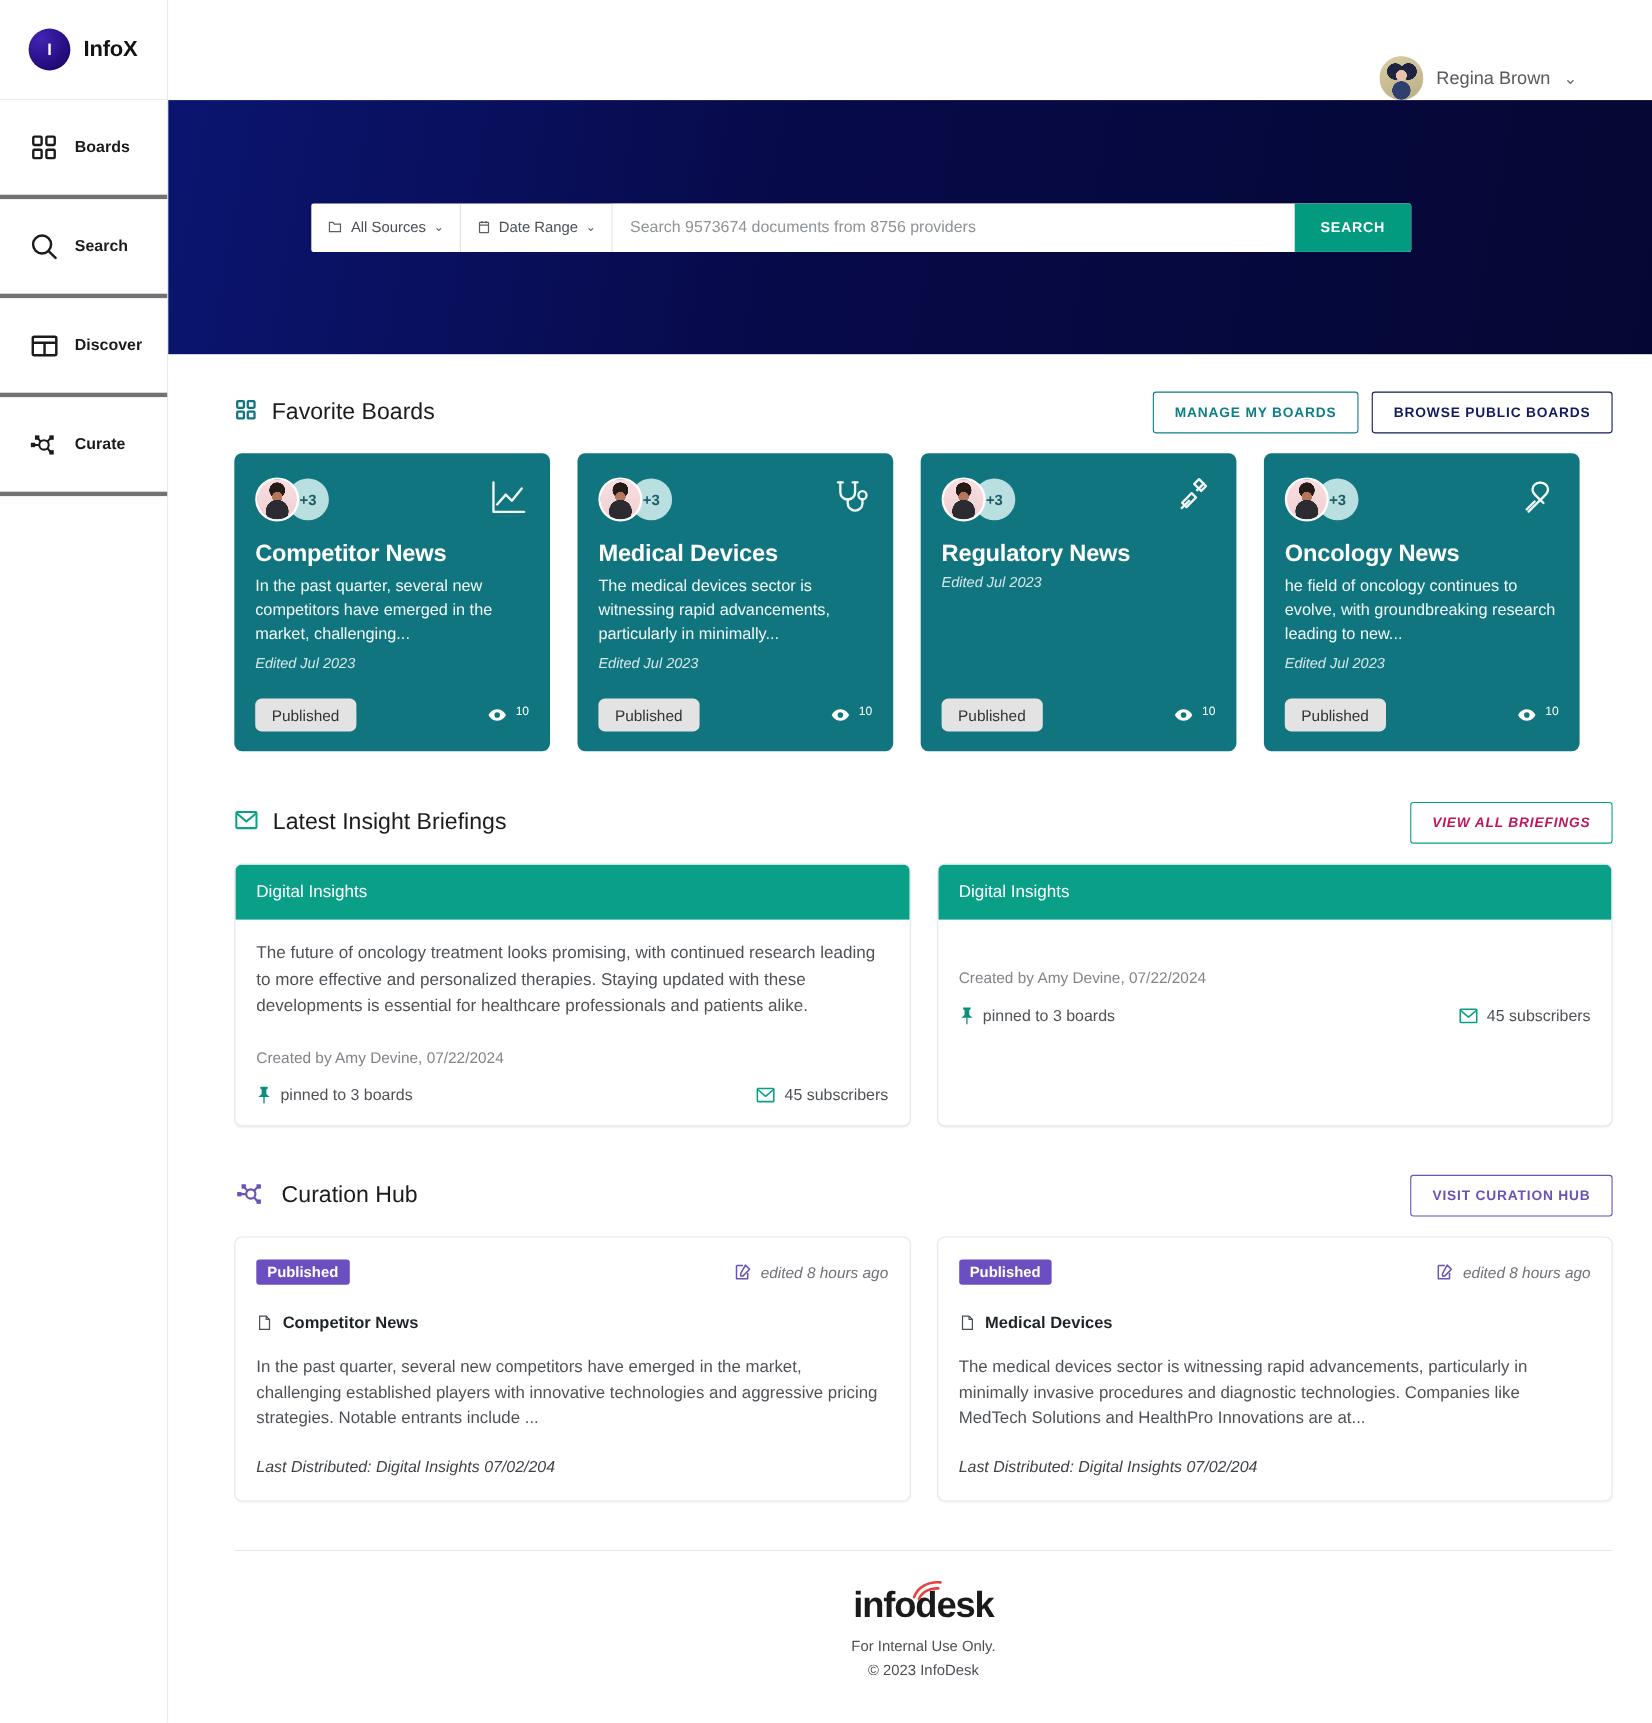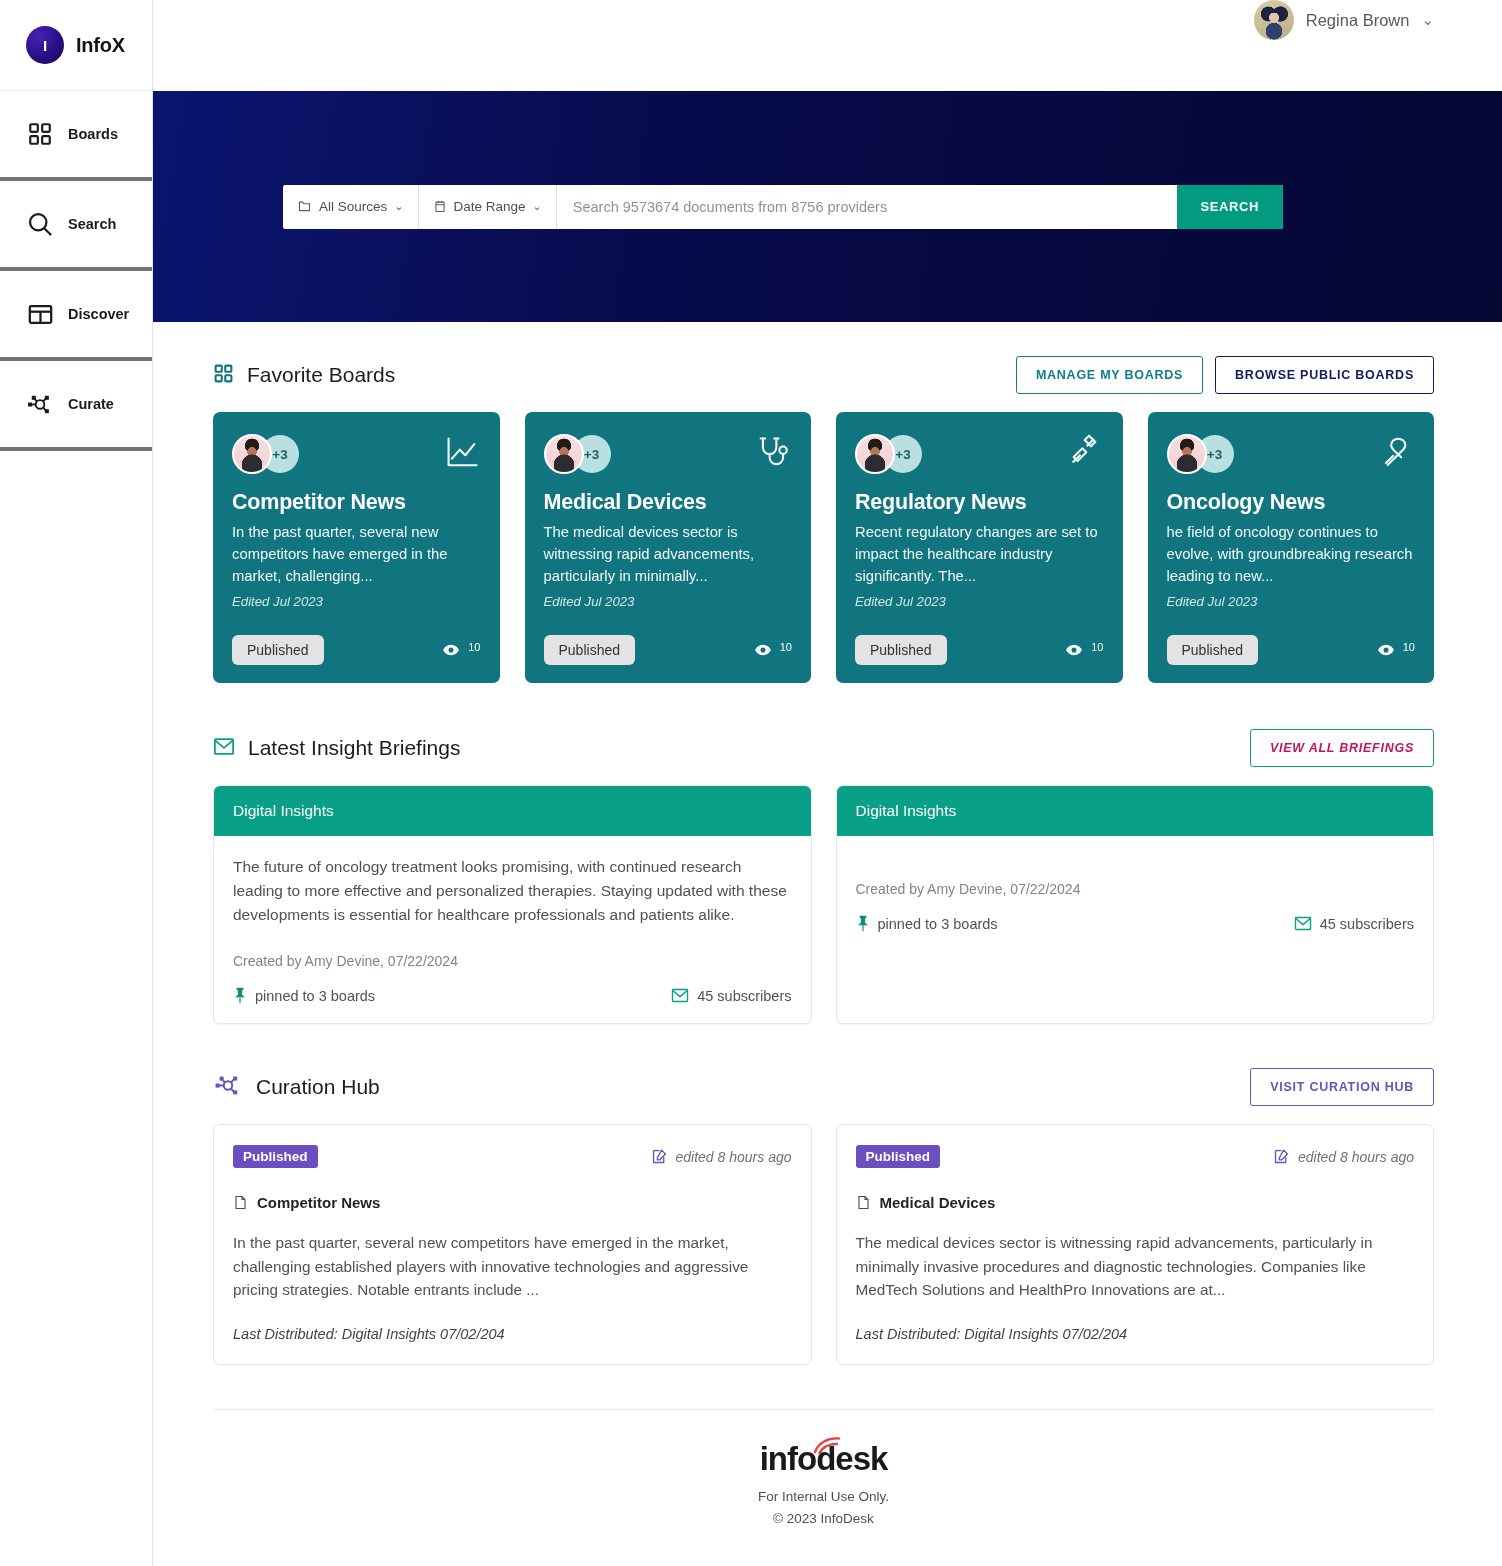--- a/index.html
+++ b/index.html
@@ -51,21 +51,21 @@
   }
   .nav-item .nav-label { font-size: 14.5px; font-weight: 600; }
   .nav-ico { width: 28px; height: 28px; display: flex; align-items: center; justify-content: center; }
 
   
   .main { width: 1349px; height: 1566px; position: relative; background: #fff; }
 
   .topbar {
     height: 91px;
     display: flex;
-    align-items: flex-start;
+    align-items: flex-end;
     justify-content: flex-end;
     padding-right: 68px;
   }
   .user-chip { display: flex; align-items: center; gap: 12px; cursor: pointer; }
   .avatar-img {
     width: 40px; height: 40px; border-radius: 50%;
     background:
       radial-gradient(circle at 50% 78%, #2f3f6e 0 22%, transparent 23%),
       radial-gradient(circle at 50% 44%, #e8c3ac 0 16%, transparent 17%),
       radial-gradient(circle at 36% 35%, #1d2340 0 20%, transparent 21%),
@@ -110,21 +110,21 @@
     background: #029b80;
     color: #fff;
     border: 0;
     font-family: "Liberation Sans", sans-serif;
     font-size: 13px; font-weight: 600; letter-spacing: 0.6px;
     padding: 0 24px;
     cursor: pointer;
   }
 
   
-  .content { padding: 0 68px 0 60px; }
+  .content { padding: 0 36px 0 60px; }
 
   .section-head {
     display: flex; align-items: center; justify-content: space-between;
     margin-top: 34px; margin-bottom: 18px;
   }
   .section-title { display: flex; align-items: center; gap: 13px; }
   .section-title .s-label { font-size: 21px; color: #1c1c1c; }
   .head-actions { display: flex; gap: 12px; }
   .obtn {
     background: #fff;
@@ -437,21 +437,20 @@
             <span class="bc-icon">
               <svg width="38" height="38" viewBox="0 0 34 34" fill="none" stroke="#ffffff" stroke-width="1.9" stroke-linejoin="round">
                 <rect x="17.5" y="3.5" width="8" height="5.5" transform="rotate(45 21.5 6.2)"></rect>
                 <line x1="18.5" y1="11" x2="25" y2="4.5"></line>
                 <rect x="7" y="16" width="11" height="5" transform="rotate(-45 12.5 18.5)"></rect>
                 <line x1="6" y1="25.5" x2="13" y2="18.5"></line>
               </svg>
             </span>
           </div>
           <div class="bc-title">Regulatory News</div>
-          <div class="bc-desc">Recent regulatory changes are set to impact the healthcare industry significantly. The...</div>
           <div class="bc-edited">Edited Jul 2023</div>
           <div class="bc-foot">
             <span class="pill">Published</span>
             <span class="views">
               <svg width="18" height="18" viewBox="0 0 24 24">
                 <path d="M12 5C6.5 5 2.6 9.3 1.5 12c1.1 2.7 5 7 10.5 7s9.4-4.3 10.5-7C21.4 9.3 17.5 5 12 5z" fill="#fff"></path>
                 <circle cx="12" cy="12" r="3.4" fill="#11757f"></circle>
               </svg>
               <span>10</span>
             </span>

